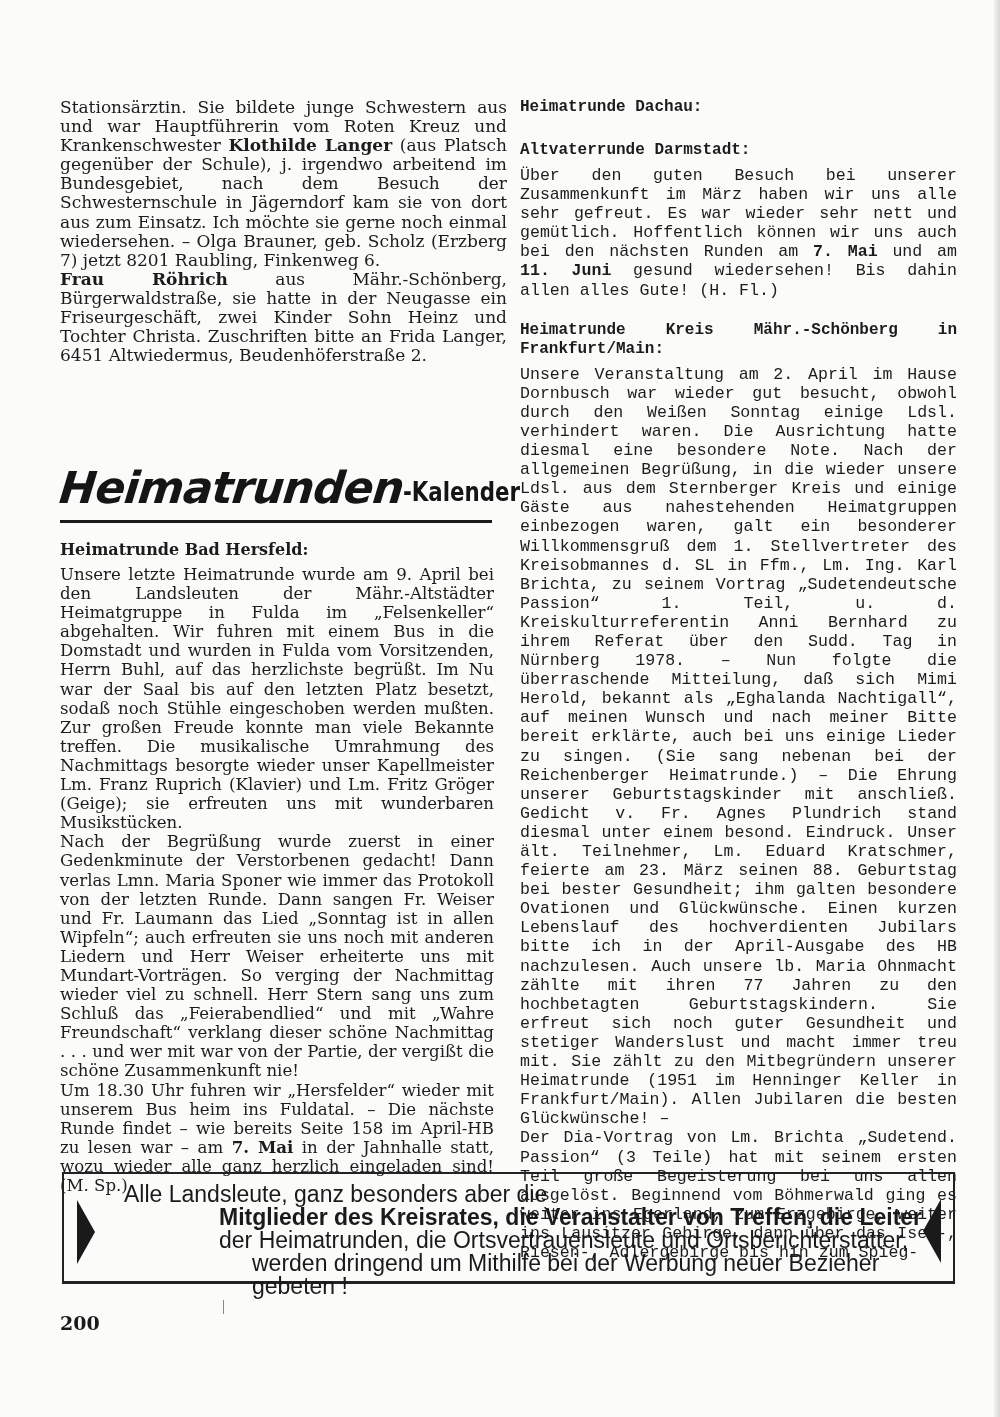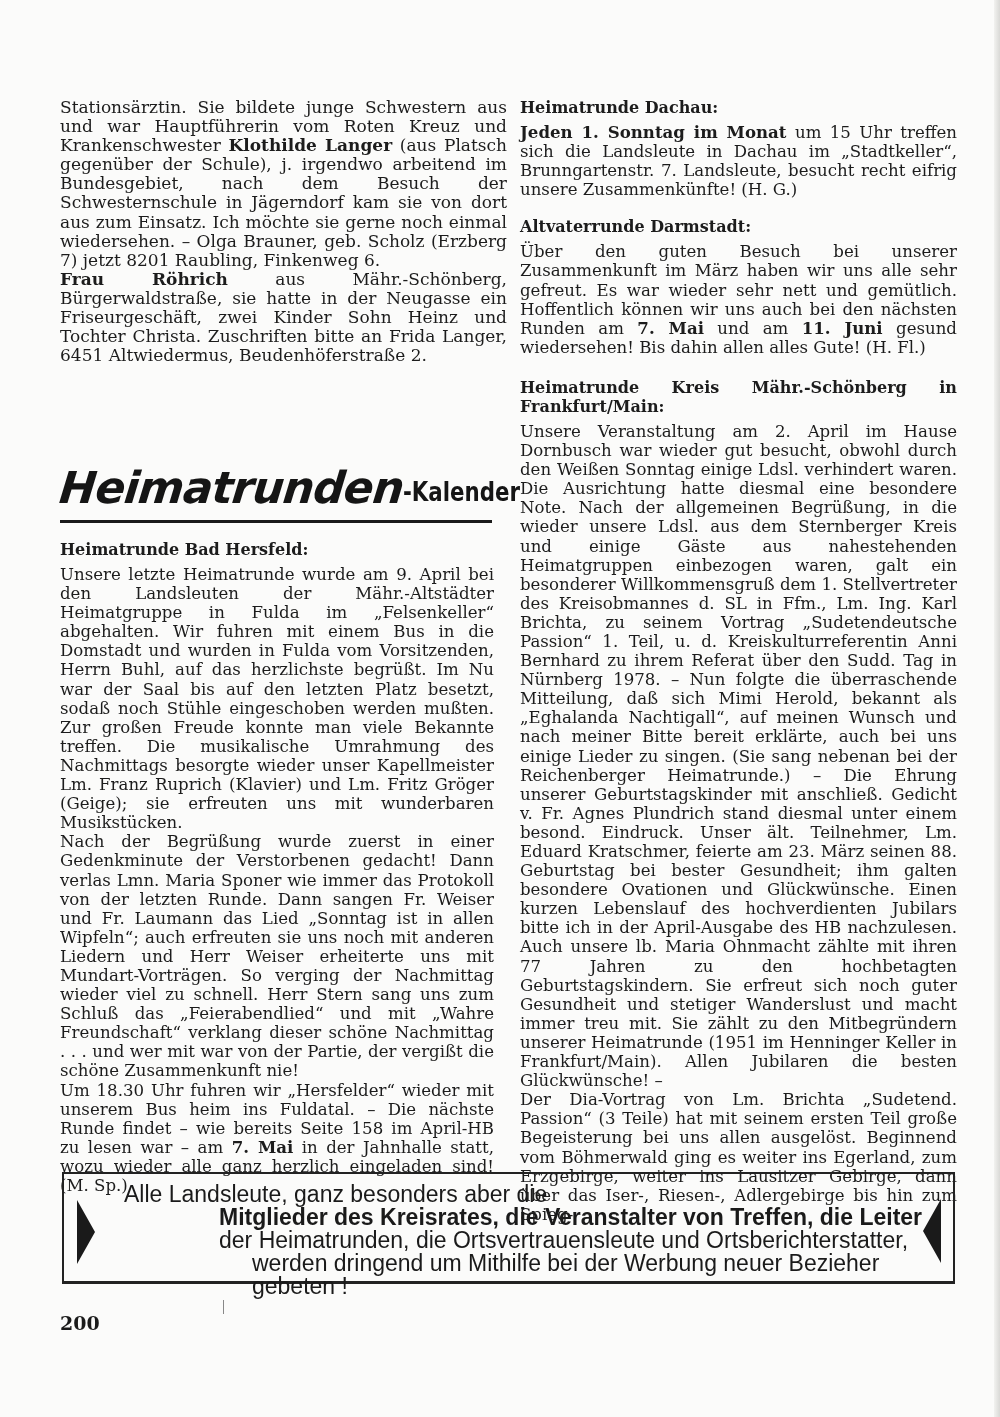--- a/index.html
+++ b/index.html
@@ -18,21 +18,21 @@
   .col {
     position: absolute;
     top: 98px;
     width: 447px;
     font-size: 17px;
     line-height: 19.1px;
     text-align: justify;
     hyphens: manual;
   }
   .col-left { left: 60px; }
-  .col-right { left: 520px; width: 437px; font-size: 16.6px; line-height: 19.1px; }
+  .col-right { left: 520px; width: 437px; font-size: 16.6px; line-height: 19.1px; font-family: Liberation Mono, monospace; }
   .para { margin: 0; }
   .para b { font-weight: bold; }
   .section-head {
     font-weight: bold;
     font-size: 16px;
     line-height: 19px;
     margin: 0 0 6px 0;
     text-align: left;
   }
   .section-head.justify { text-align: justify; }
@@ -143,23 +143,20 @@
   <p class="para">Unsere letzte Heimatrunde wurde am 9. April bei den Landsleuten der Mähr.-Altstädter Heimatgruppe in Fulda im „Felsenkeller“ abgehalten. Wir fuhren mit einem Bus in die Domstadt und wurden in Fulda vom Vorsitzenden, Herrn Buhl, auf das herzlichste begrüßt. Im Nu war der Saal bis auf den letzten Platz besetzt, sodaß noch Stühle eingeschoben werden mußten. Zur großen Freude konnte man viele Bekannte treffen. Die musikalische Umrahmung des Nachmittags besorgte wieder unser Kapellmeister Lm. Franz Ruprich (Klavier) und Lm. Fritz Gröger (Geige); sie erfreuten uns mit wunderbaren Musikstücken.</p>
   <p class="para">Nach der Begrüßung wurde zuerst in einer Gedenkminute der Verstorbenen gedacht! Dann verlas Lmn. Maria Sponer wie immer das Protokoll von der letzten Runde. Dann sangen Fr. Weiser und Fr. Laumann das Lied „Sonntag ist in allen Wipfeln“; auch erfreuten sie uns noch mit anderen Liedern und Herr Weiser erheiterte uns mit Mundart-Vorträgen. So verging der Nachmittag wieder viel zu schnell. Herr Stern sang uns zum Schluß das „Feierabendlied“ und mit „Wahre Freundschaft“ verklang dieser schöne Nachmittag . . . und wer mit war von der Partie, der vergißt die schöne Zusammenkunft nie!</p>
   <p class="para">
     <span>Um 18.30 Uhr fuhren wir „Hersfelder“ wieder mit unserem Bus heim ins Fuldatal. – Die nächste Runde findet – wie bereits Seite 158 im April-HB zu lesen war – am </span><b>7. Mai</b><span> in der Jahnhalle statt, wozu wieder alle ganz herzlich eingeladen sind! (M. Sp.)</span>
   </p>
 </div>
 
 <div class="col col-right">
   <div>
     <div class="section-head">Heimatrunde Dachau:</div>
-    <p class="para">
-      <b>Jeden 1. Sonntag im Monat</b><span> um 15 Uhr treffen sich die Landsleute in Dachau im „Stadtkeller“, Brunngartenstr. 7. Landsleute, besucht recht eifrig unsere Zusammenkünfte! (H. G.)</span>
-    </p>
   </div>
   <div class="gap-s"></div>
   <div>
     <div class="section-head">Altvaterrunde Darmstadt:</div>
     <p class="para">
       <span>Über den guten Besuch bei unserer Zusammenkunft im März haben wir uns alle sehr gefreut. Es war wieder sehr nett und gemütlich. Hoffentlich können wir uns auch bei den nächsten Runden am </span><b>7. Mai</b><span> und am </span><b>11. Juni</b><span> gesund wiedersehen! Bis dahin allen alles Gute! (H. Fl.)</span>
     </p>
   </div>
   <div class="gap-m"></div>
   <div>

